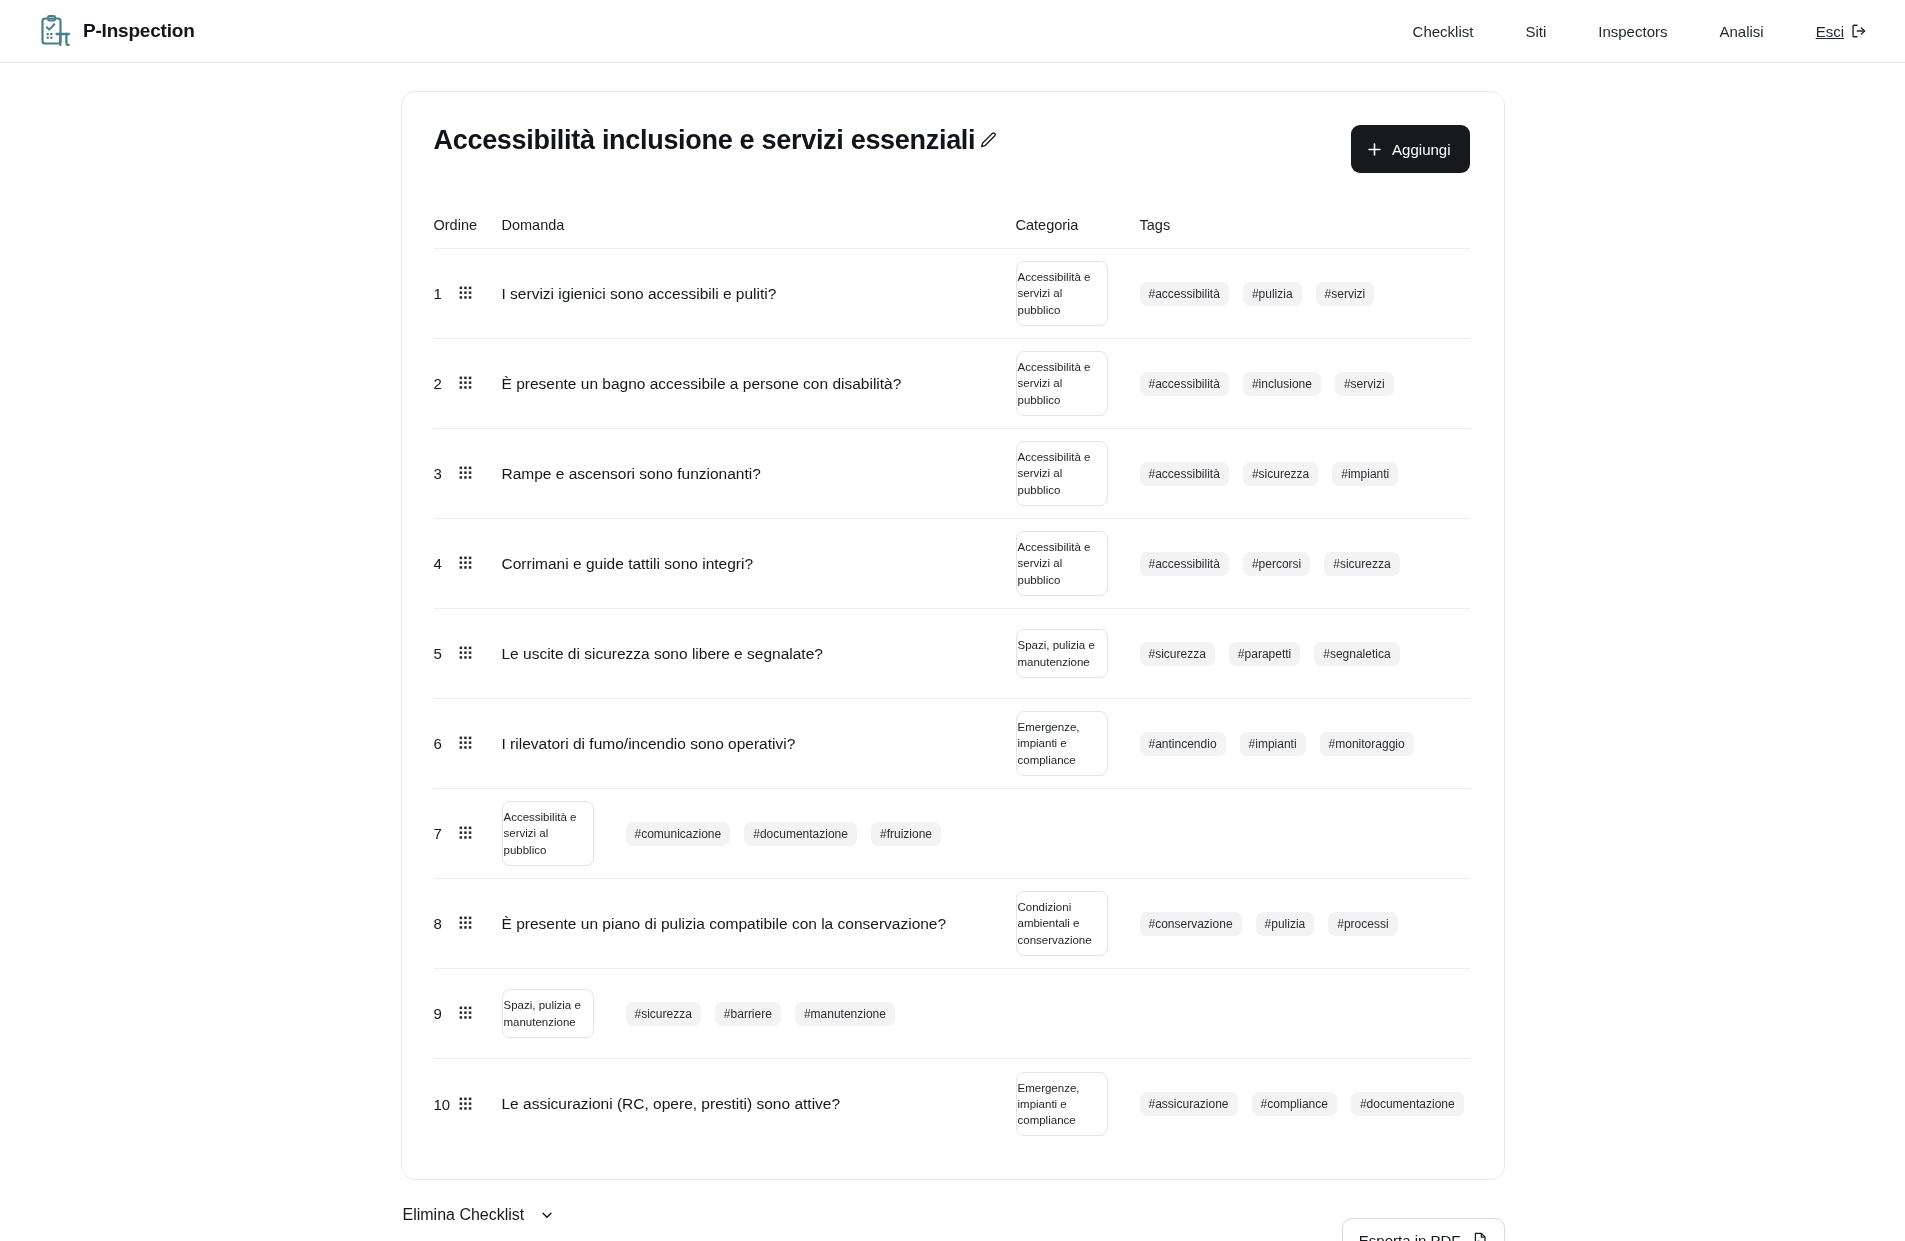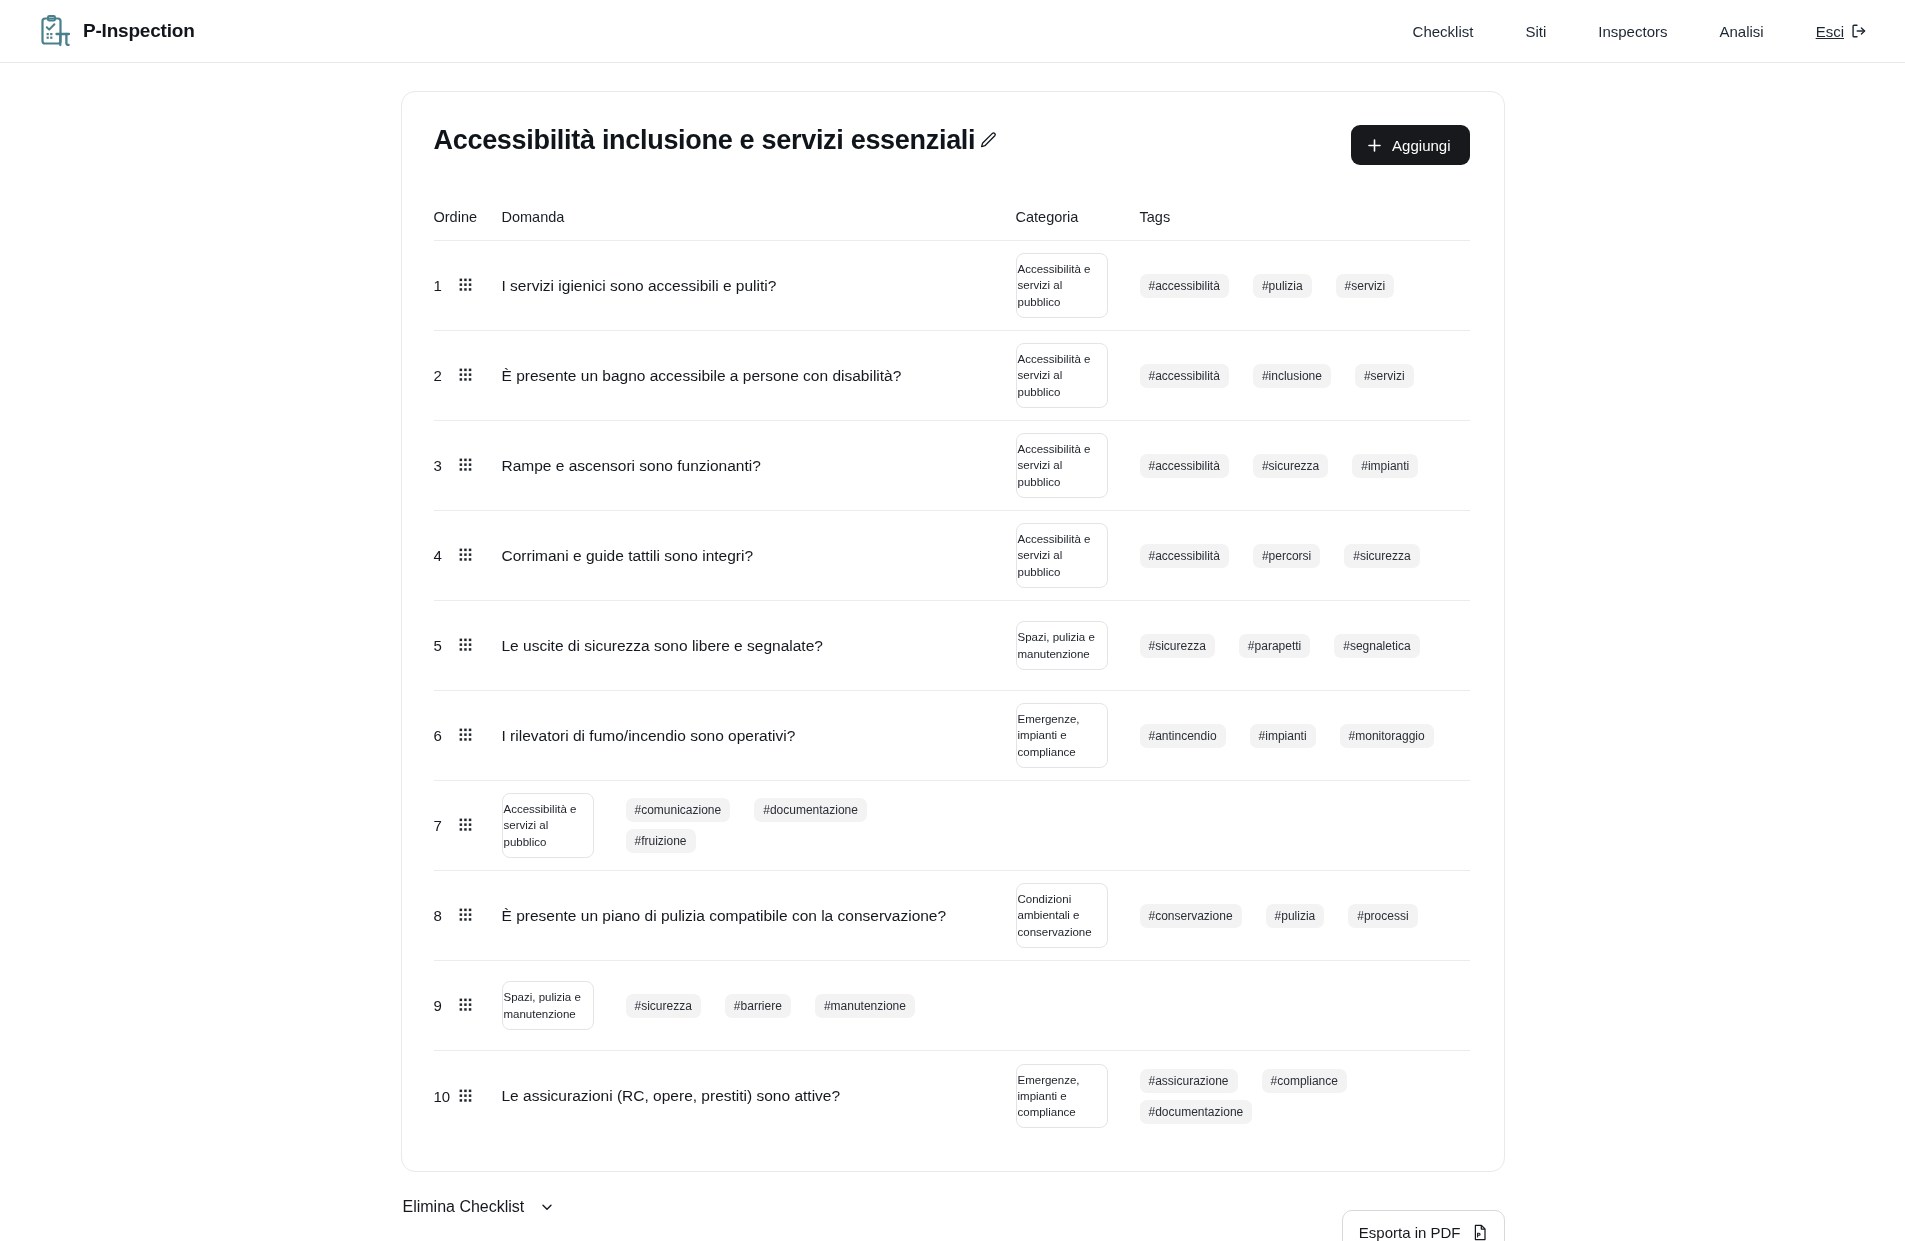--- a/index.html
+++ b/index.html
@@ -87,21 +87,21 @@
     letter-spacing: -0.3px;
   }
   .edit-ico { width: 19px; height: 19px; display: block; cursor: pointer; }
 
   .btn-add {
     margin-left: auto;
     background: #17191c;
     color: #ffffff;
     border: none;
     border-radius: 9px;
-    height: 40px;
+    height: 48px;
     padding: 0 19px 0 16px;
     font-size: 15px;
     font-family: inherit;
     display: inline-flex;
     align-items: center;
     gap: 10px;
     cursor: pointer;
   }
   .plus-ico { width: 15px; height: 15px; display: block; }
 
@@ -158,21 +158,21 @@
     padding: 7px 1px;
     font-size: 11.5px;
     line-height: 1.42;
     color: #1c2129;
     max-width: 92px;
   }
 
   .tags {
     display: flex;
     flex-wrap: wrap;
-    gap: 7px 24px;
+    gap: 7px 14px;
   }
   .tag {
     background: #f3f3f4;
     border-radius: 7px;
     padding: 5px 9px;
     font-size: 12px;
     color: #2a2f36;
     white-space: nowrap;
   }
 

